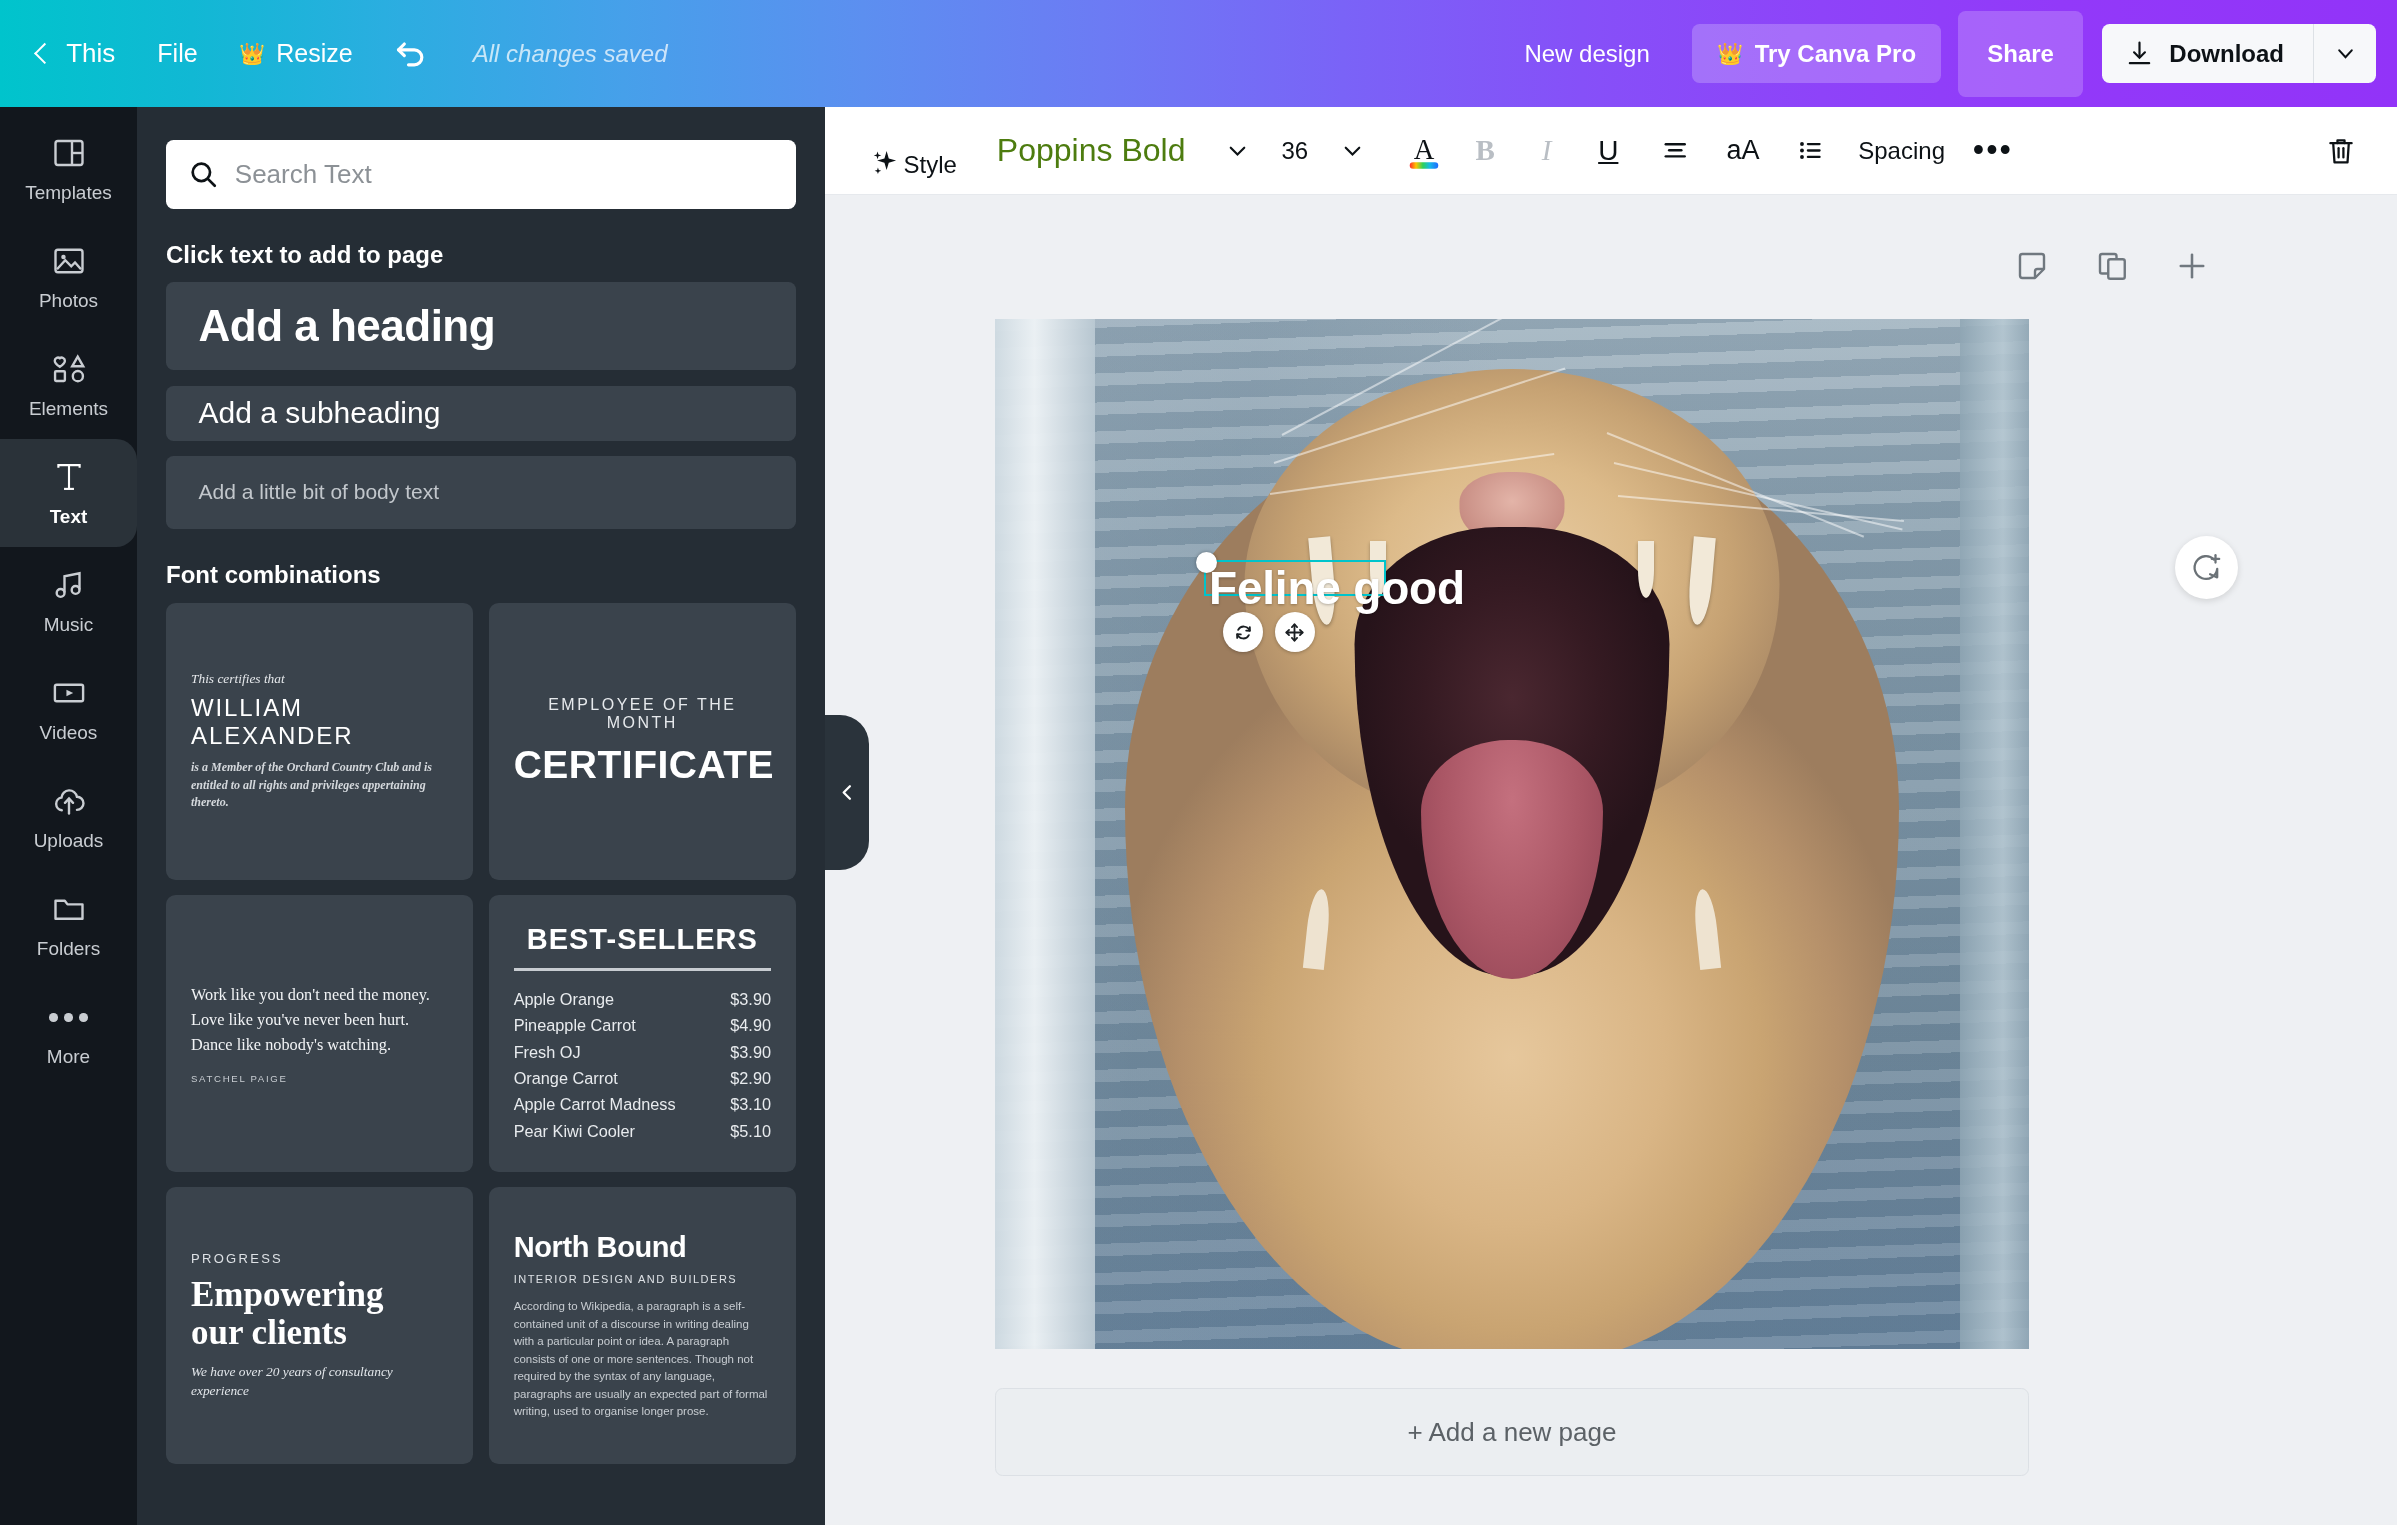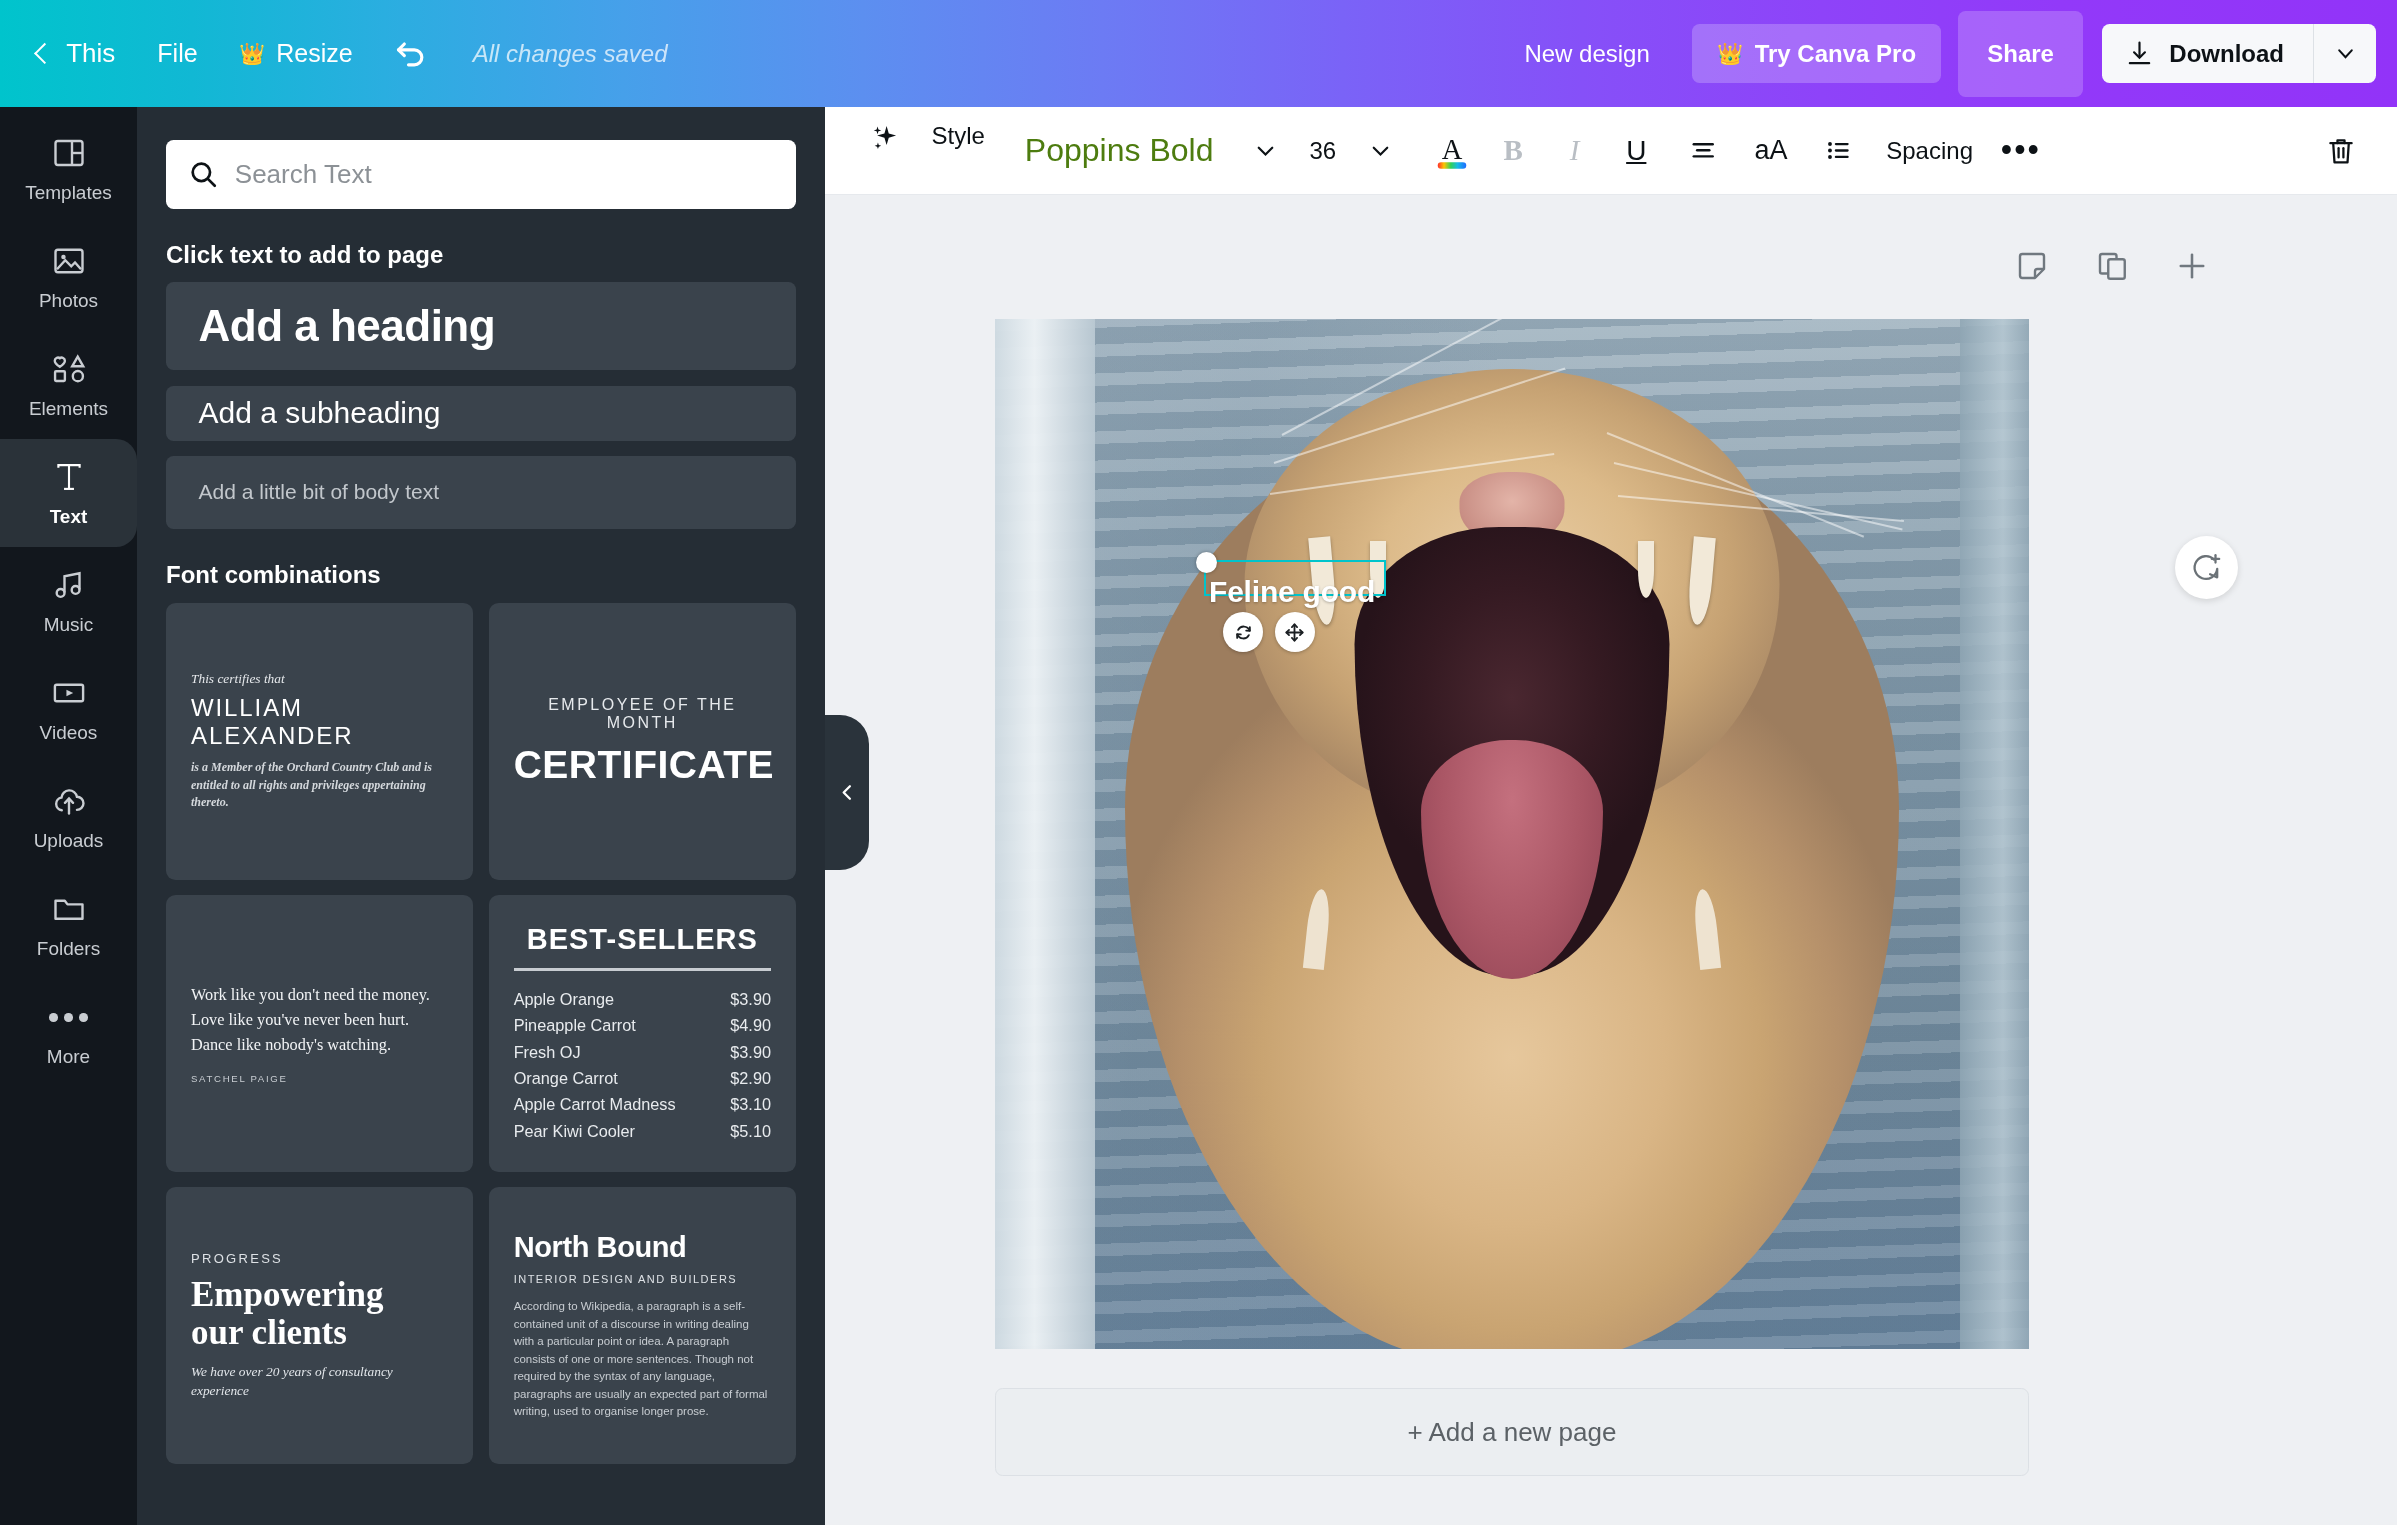--- a/index.html
+++ b/index.html
@@ -142,21 +142,21 @@
   
   .editor {
     position: absolute; left: 825px; top: 107px; width: 1572px; height: 1419px;
     background: #EEF0F3; z-index: 10;
   }
   .toolbar {
     position: absolute; left: 0; top: 0; width: 1572px; height: 88px;
     background: #fff; display: flex; align-items: center; padding: 0 25px;
     border-bottom: 1px solid #E6E9ED;
   }
-  .tl-btn { display:flex; align-items:flex-start; gap:30px; padding: 0 19px; height:57px; cursor:pointer; border-radius:5.7px;}
+  .tl-btn { display:flex; align-items:flex-end; gap:2px; padding: 0 19px; height:57px; cursor:pointer; border-radius:5.7px;}
   .tl-btn span { font-size: 24px; color:#0D1216; white-space:nowrap;}
   .tl-font { font-size: 32px; color:#4d7c0f; padding: 0 21px; cursor:pointer; white-space:nowrap;}
   .tl-size { font-size: 24px; color:#0D1216; padding: 0 13.4px; cursor:pointer; min-width:42px; text-align:center;}
   .tl-ico { width: 54px; height: 54px; display:flex; align-items:center; justify-content:center; cursor:pointer; border-radius:5.7px; margin: 0 3.8px;}
   .tl-b { font-size: 29px; font-weight: 800; color: #B9BEC4; font-family:"Liberation Serif", serif;}
   .tl-i { font-size: 29px; font-style: italic; color: #B9BEC4; font-family:"Liberation Serif", serif;}
   .tl-u { font-size: 28px; color: #0D1216; text-decoration: underline; }
   .tl-aa { font-size: 27px; color: #0D1216; }
   .tl-dots { font-size: 32.5px; color:#0D1216; letter-spacing:1.9px; line-height:0.4;}
   .tl-spacing { font-size: 24px; color:#0D1216; padding: 0 17px; cursor:pointer;}
@@ -222,22 +222,22 @@
 
   .sel-box {
     position: absolute; left: 209px; top: 241px; width: 182px; height: 36px;
     border: 2.4px solid #00C4CC; z-index: 6;
   }
   .sel-dot {
     position:absolute; left: -10.5px; top: -10.5px; width: 21px; height: 21px;
     background:#fff; border-radius:50%; box-shadow:0 0 3.8px rgba(0,0,0,.35); cursor: nwse-resize;
   }
   .sel-text {
-    position:absolute; left: 214px; top: 256px;
-    color:#fff; font-size: 30px; font-weight: 800; white-space: nowrap;
+    position:absolute; left: 214px; top: 242px;
+    color:#fff; font-size: 46px; font-weight: 800; white-space: nowrap;
     text-shadow: 0 1px 2.9px rgba(0,0,0,.28); z-index: 7; letter-spacing:-0.2px;text-align:center;
   }
   .sel-tools { position:absolute; left: 228px; top: 293px; display:flex; gap: 11.5px; z-index:7;}
   .sel-tool { width: 40px; height: 40px; border-radius:50%; background:#fff;
     display:flex; align-items:center; justify-content:center; cursor:pointer; box-shadow:0 1px 3.8px rgba(0,0,0,.25);}
 
   .comment-btn {
     position:absolute; left: 1350px; top: 341px; width: 63px; height: 63px;
     border-radius:50%; background:#fff; box-shadow: 0 1.9px 7.6px rgba(0,0,0,.13);
     display:flex; align-items:center; justify-content:center; cursor:pointer; z-index: 8;

